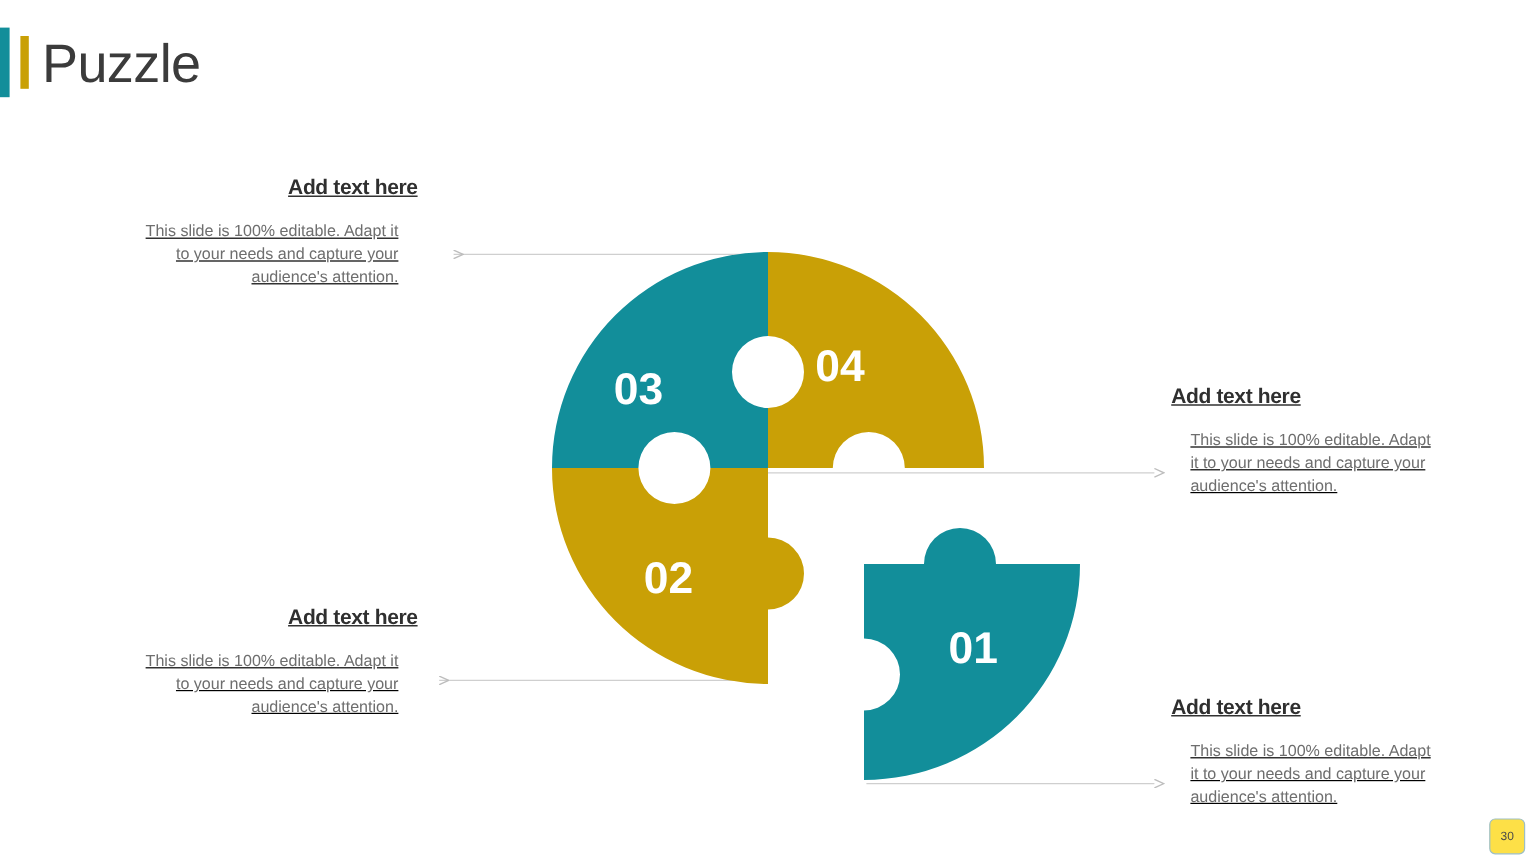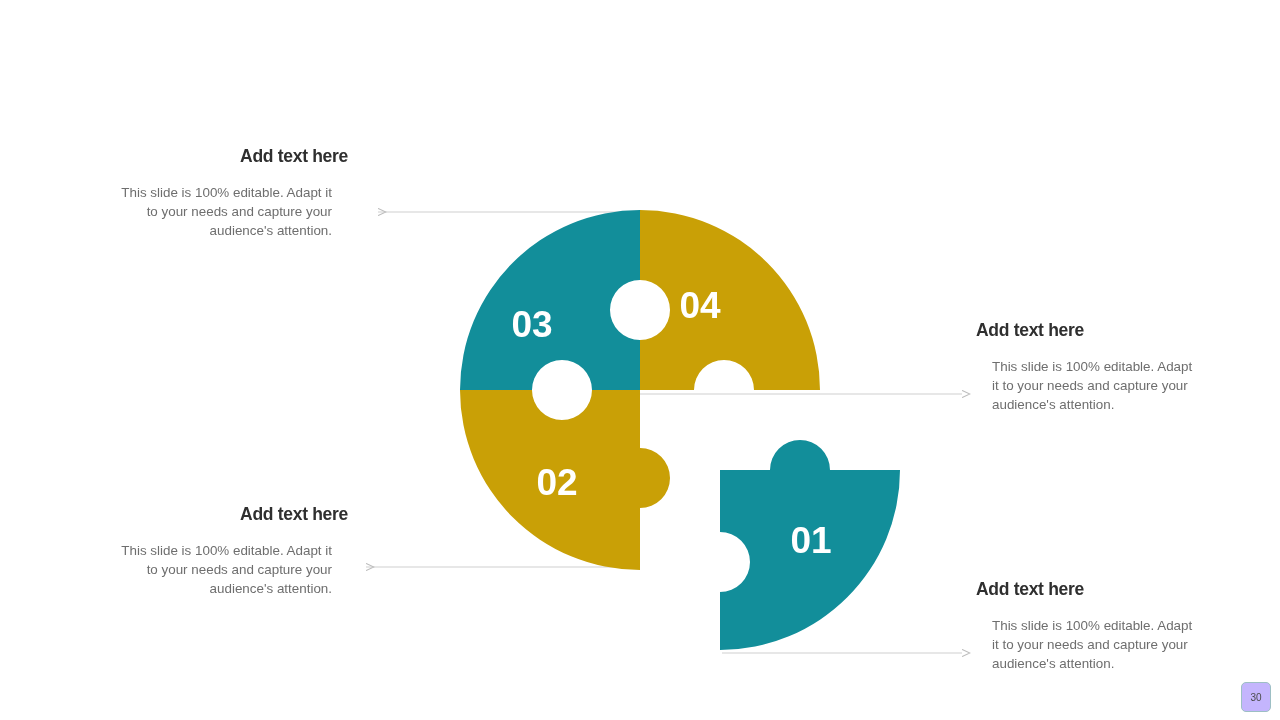--- a/index.html
+++ b/index.html
@@ -48,20 +48,21 @@
     letter-spacing: -0.5px;
     margin-left: 11px;
     line-height: 1;
     white-space: nowrap;
   }
 
   
   .txtblock {
     position: absolute;
     width: 250px;
+    text-decoration: underline;
   }
   .txtblock .heading {
     font-size: 17.5px;
     font-weight: bold;
     color: #2f2f2f;
     letter-spacing: -0.3px;
     margin: 0 0 6px 0;
     line-height: 1.2;
   }
   .txtblock .body {
@@ -101,35 +102,40 @@
 
   
   #page-badge {
     position: absolute;
     right: 9px;
     bottom: 8px;
     width: 28px;
     height: 28px;
     border: 1px solid #9dbfc4;
     border-radius: 5px;
-    background: #c4b5fd;
+    background: #fde047;
     display: flex;
     align-items: center;
     justify-content: center;
     font-size: 10px;
     color: #4a4a4a;
     z-index: 4;
     margin-top: 44px;
   }
 </style>
 </head>
 <body>
 
 <div id="slide">
 
+  <div class="title-wrap">
+    <div class="accent-bar-teal"></div>
+    <div class="accent-bar-gold"></div>
+    <div class="title-text">Puzzle</div>
+  </div>
 
   <svg id="connectors" viewBox="0 0 1280 720">
     <defs>
       <marker id="arrow-left" markerWidth="9" markerHeight="8" refX="8.5" refY="4" orient="auto" markerUnits="userSpaceOnUse">
         <path d="M8.5,0.4 L0.6,4 L8.5,7.6" fill="none" stroke="#bdbdbd" stroke-width="1.1"></path>
       </marker>
       <marker id="arrow-right" markerWidth="9" markerHeight="8" refX="0.5" refY="4" orient="auto" markerUnits="userSpaceOnUse">
         <path d="M0.5,0.4 L8.4,4 L0.5,7.6" fill="none" stroke="#bdbdbd" stroke-width="1.1"></path>
       </marker>
     </defs>

